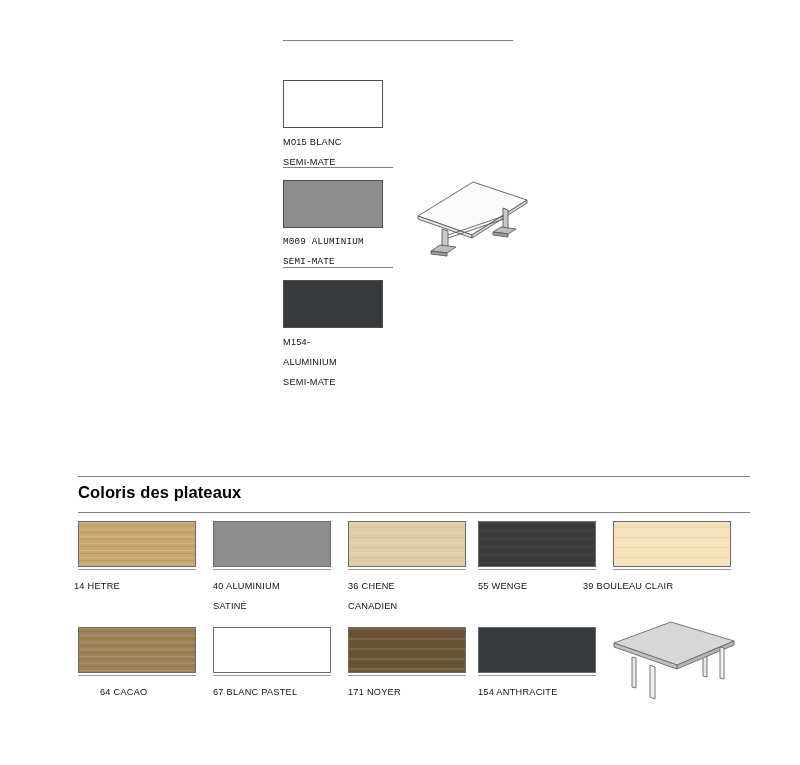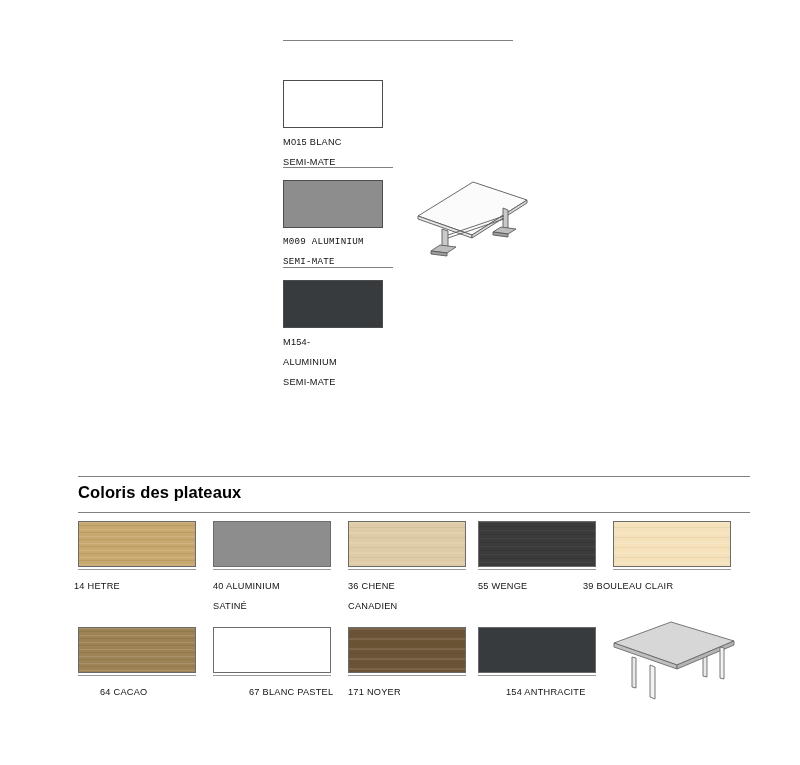--- a/index.html
+++ b/index.html
@@ -216,33 +216,33 @@
 
   <div class="plateau-cell">
     <div class="plateau-swatch grain-fine" style="left:78px; top:627px; background-color:#9c8254;"></div>
     <div class="plateau-underline" style="left:78px; top:675px;"></div>
     <div class="swatch-label" style="left:66px; top:682px; width:128px;margin-left:34px;">64 CACAO</div>
   </div>
 
   <div class="plateau-cell">
     <div class="plateau-swatch" style="left:213px; top:627px; background-color:#ffffff;"></div>
     <div class="plateau-underline" style="left:213px; top:675px;"></div>
-    <div class="swatch-label" style="left:213px; top:682px; width:128px;margin-left:36px;">67 BLANC PASTEL</div>
+    <div class="swatch-label" style="left:213px; top:682px; width:128px;">67 BLANC PASTEL</div>
   </div>
 
   <div class="plateau-cell">
     <div class="plateau-swatch grain-soft" style="left:348px; top:627px; background-color:#6b5436;"></div>
     <div class="plateau-underline" style="left:348px; top:675px;"></div>
     <div class="swatch-label" style="left:348px; top:682px; width:128px;">171 NOYER</div>
   </div>
 
   <div class="plateau-cell">
     <div class="plateau-swatch" style="left:478px; top:627px; background-color:#383b3e;"></div>
     <div class="plateau-underline" style="left:478px; top:675px;"></div>
-    <div class="swatch-label" style="left:478px; top:682px; width:140px;margin-left:28px;">154 ANTHRACITE</div>
+    <div class="swatch-label" style="left:478px; top:682px; width:140px;">154 ANTHRACITE</div>
   </div>
 
   <div class="illus" style="left:608px; top:615px;">
     <svg width="140" height="85" viewBox="0 0 140 85" xmlns="http://www.w3.org/2000/svg">
       <g fill="none" stroke="#6a6a6a" stroke-width="0.9" stroke-linejoin="round">
 
         <polygon points="95,32 99,33 99,62 95,61" fill="#e8e8e8" stroke="#6a6a6a"></polygon>
         <polygon points="24,42 28,43 28,73 24,72" fill="#e8e8e8" stroke="#6a6a6a"></polygon>
 
         <polygon points="6,28 63,7 126,26 69,50" fill="#d7d7d7" stroke="#6a6a6a"></polygon>

